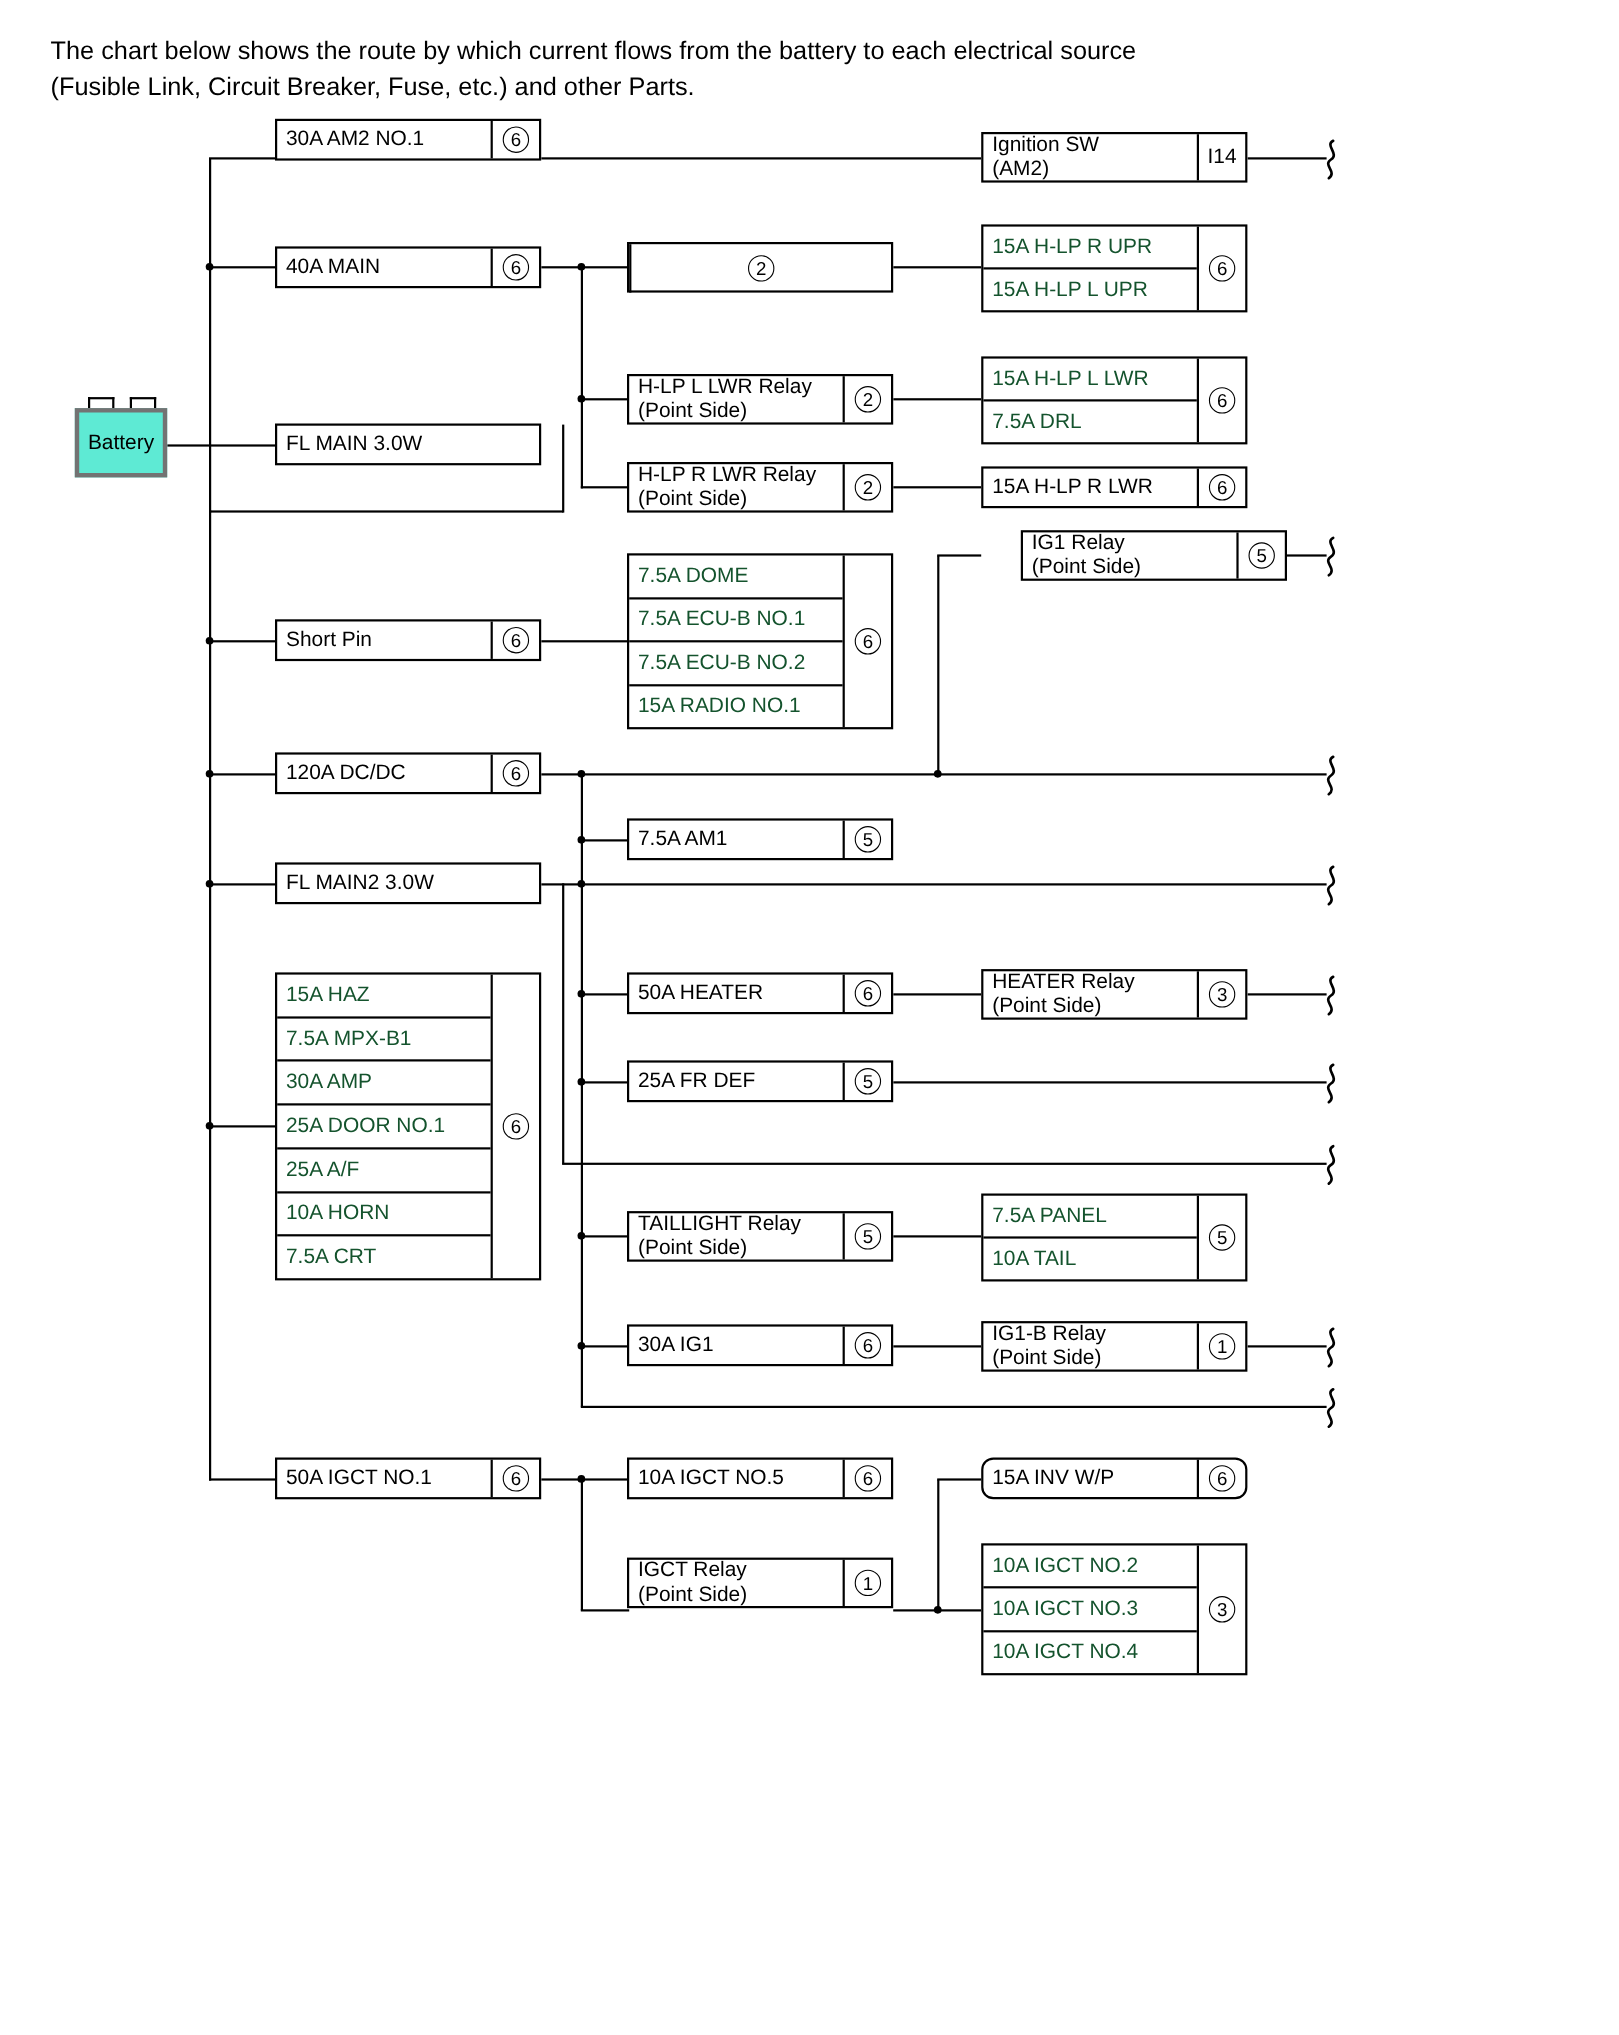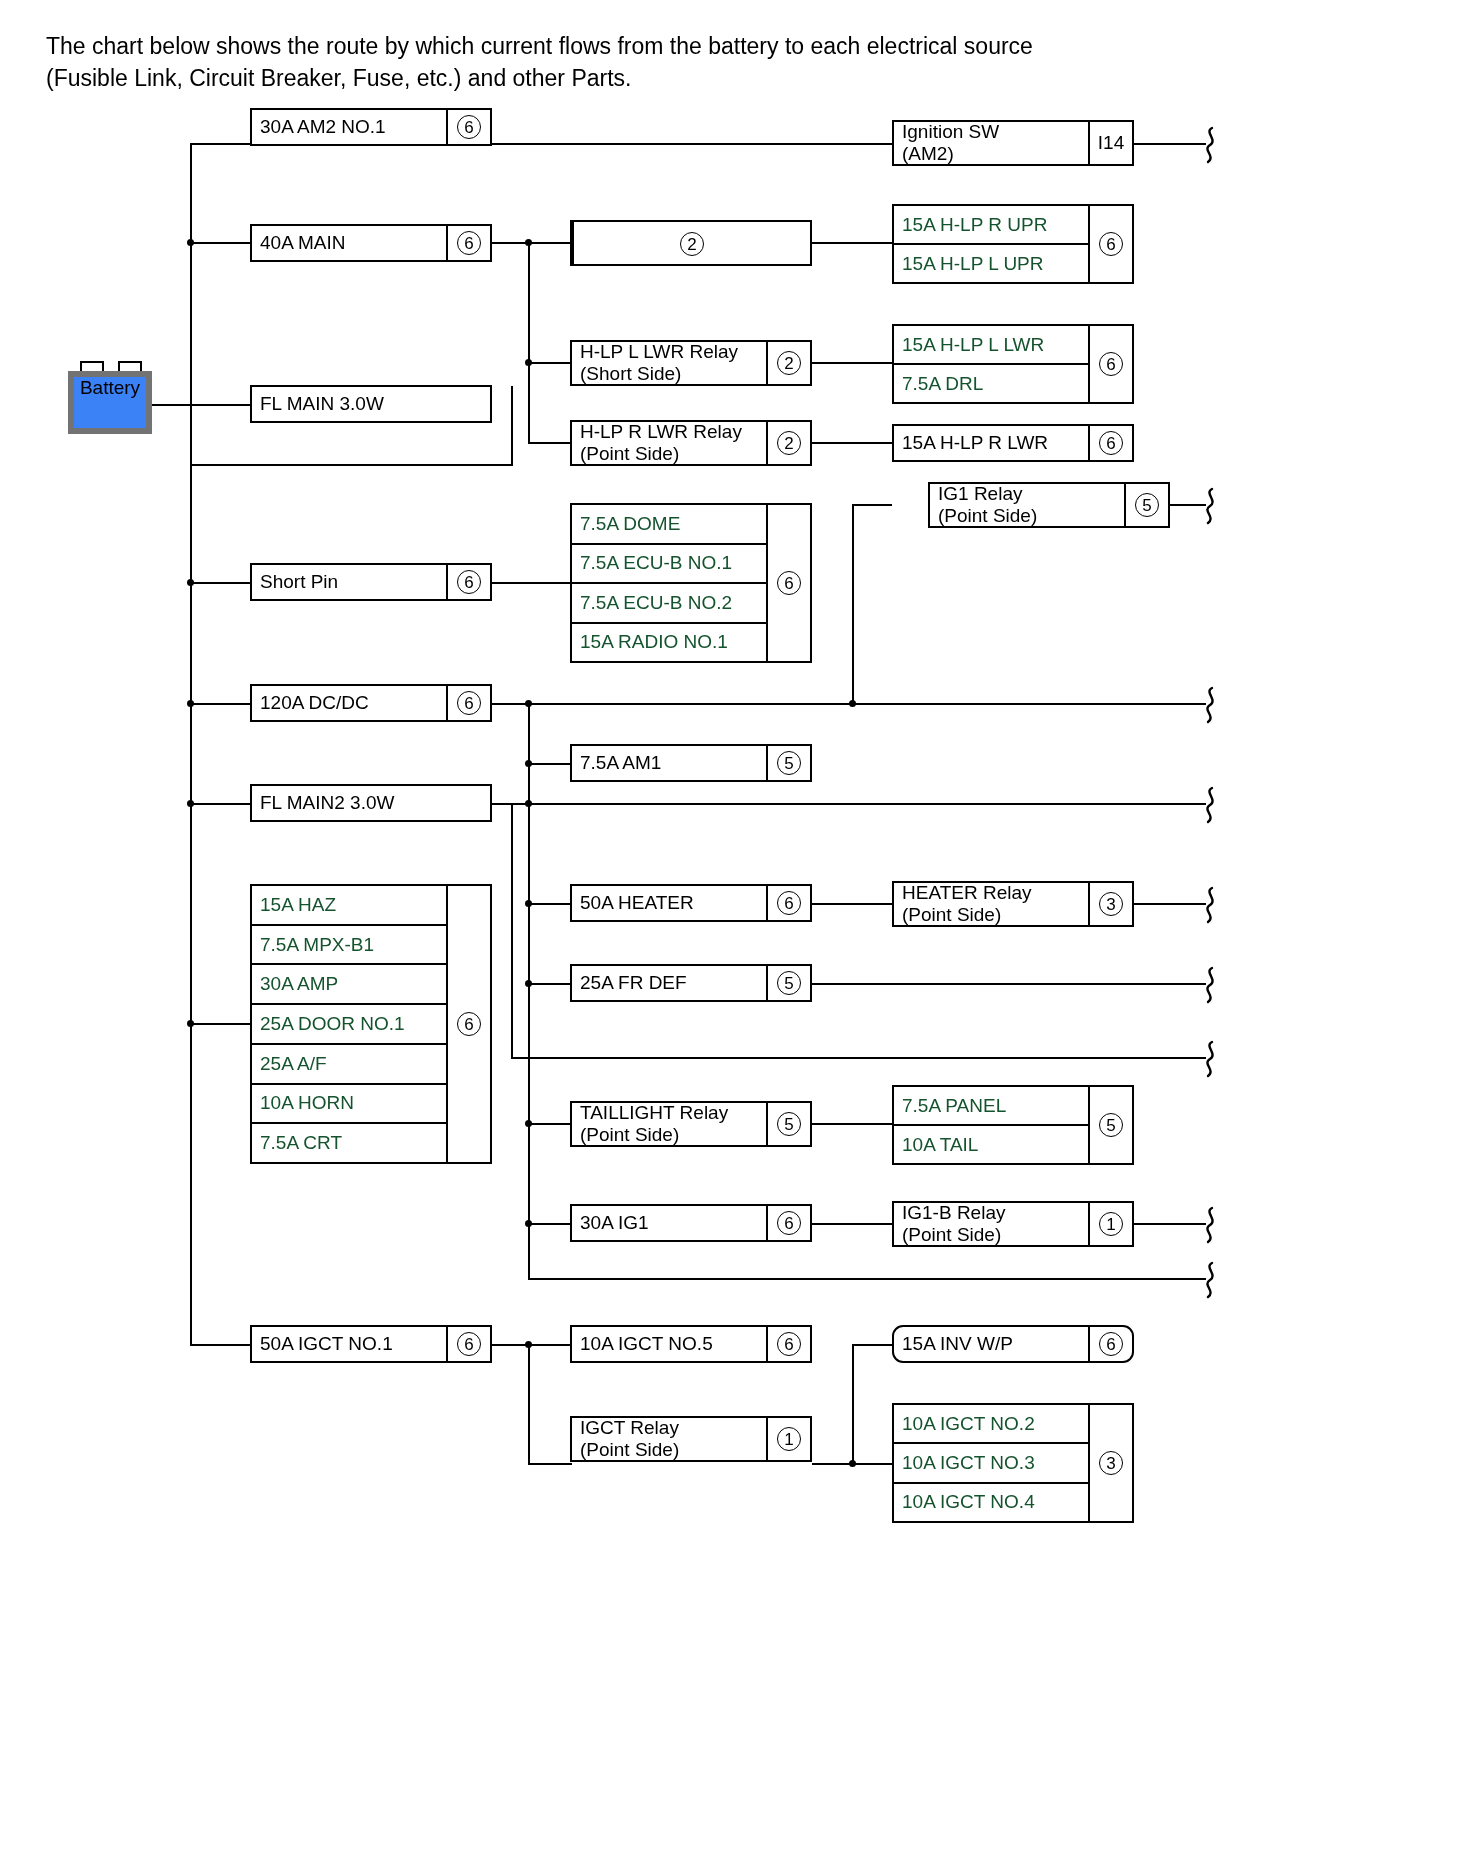--- a/index.html
+++ b/index.html
@@ -96,23 +96,24 @@
   .stack .code {
     flex: 0 0 44px;
     border-left: 2px solid #000;
     display: flex;
     align-items: center;
     justify-content: center;
   }
   
   #battery {
     position: absolute;
-    border: 6px solid #737373;
-    background: #3b82f6;
-    display: flex;
+    border: 4px solid #737373;
+    background: #5eead4;
+    display: flex;
+    align-items: center;
     justify-content: center;
     font-size: 19px;
     z-index: 6;
   }
   .term {
     position: absolute;
     border: 2px solid #000;
     border-bottom: none;
     background: #fff;
     z-index: 6;
@@ -301,21 +302,21 @@
   <div class="node" style="left:570px; top:220px; width:242px; height:46px;flex-direction:column;">
     <div class="body">DRL NO.2 Relay
 (Point Side)</div>
     <div class="code">
         <span class="circled">2</span>
       </div>
   </div>
 
   <div class="node" style="left:570px; top:340px; width:242px; height:46px;">
     <div class="body">H-LP L LWR Relay
-(Short Side)</div>
+(Point Side)</div>
     <div class="code">
         <span class="circled">2</span>
       </div>
   </div>
 
   <div class="node" style="left:570px; top:420px; width:242px; height:46px;">
     <div class="body">H-LP R LWR Relay
 (Point Side)</div>
     <div class="code">
         <span class="circled">2</span>

